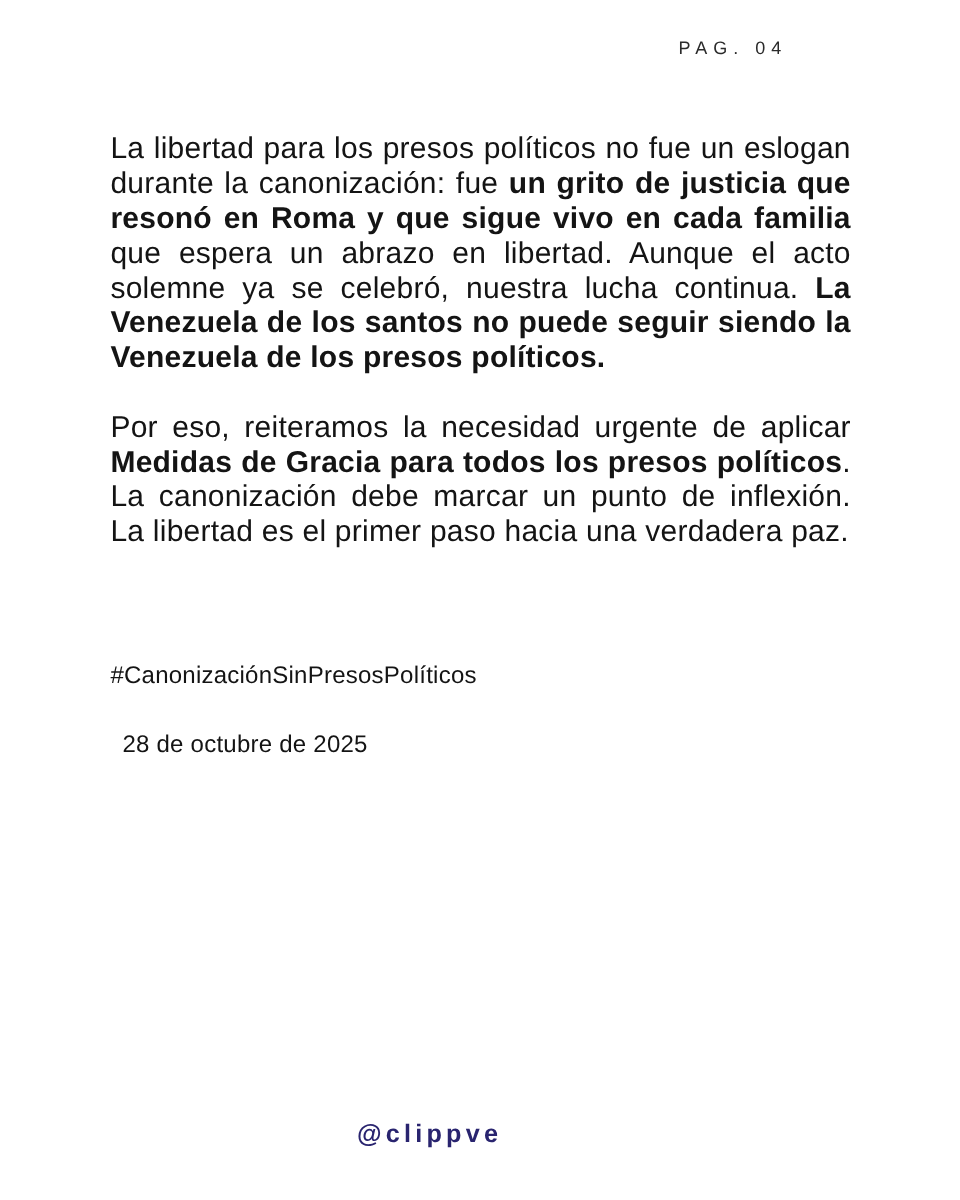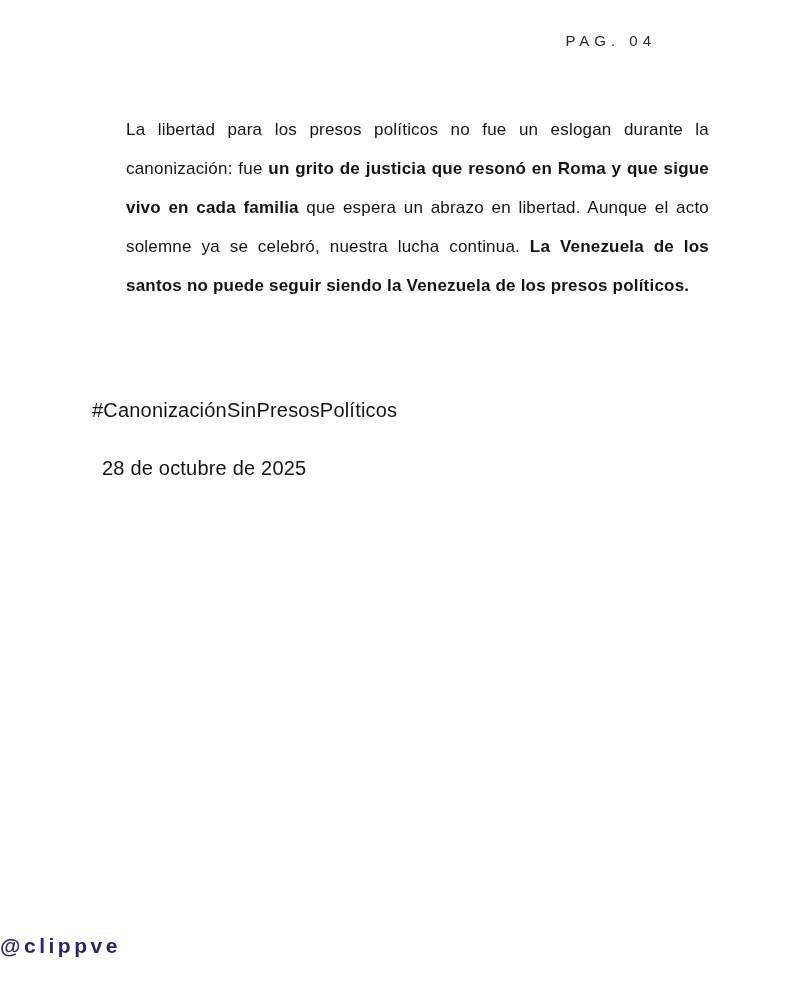--- a/index.html
+++ b/index.html
@@ -28,64 +28,64 @@
     color: #2b2b2b;
     font-weight: 400;
   }
   .content {
     position: absolute;
     top: 110px;
     left: 92px;
     width: 617px;
   }
   .para {
-    font-size: 17px;
-    line-height: 39px;
+    font-size: 25px;
+    line-height: 29px;
     text-align: justify;
     letter-spacing: 0.2px;
     margin-bottom: 29px;
     color: var(--text);
-    margin-left: 34px;
   }
   .para strong { font-weight: 700; }
   .hashtags {
     margin-top: 90px;
     font-size: 20px;
     line-height: 30px;
     letter-spacing: 0.2px;
   }
   .sign-block {
     margin-top: 28px;
     font-size: 20px;
     line-height: 30px;
     letter-spacing: 0.2px;
     margin-left: 10px;
   }
   .sign-block .signature { font-weight: 700; }
   .footer-handle {
     position: absolute;
     top: 934px; left: 0; right: 0;
-    text-align: left;
+    text-align: center;
     font-size: 21px;
     font-weight: 700;
     letter-spacing: 3.5px;
     color: var(--accent);
   }
 </style>
 </head>
 <body>
 
 <div class="page">
 
   <div class="page-label">PAG. 04</div>
 
   <div class="content">
 
     <p class="para"><span>La libertad para los presos políticos no fue un eslogan durante la canonización: fue </span><strong>un grito de justicia que resonó en Roma y que sigue vivo en cada familia</strong><span> que espera un abrazo en libertad. Aunque el acto solemne ya se celebró, nuestra lucha continua. </span><strong>La Venezuela de los santos no puede seguir siendo la Venezuela de los presos políticos.</strong></p>
 
+    <p class="para"><span>Por eso, reiteramos la necesidad urgente de aplicar </span><strong>Medidas de Gracia para todos los presos políticos</strong><span>. La canonización debe marcar un punto de inflexión. La libertad es el primer paso hacia una verdadera paz.</span></p>
 
     <div class="hashtags">
       <div>#CanonizaciónSinPresosPolíticos</div>
     </div>
 
     <div class="sign-block">
       <div class="date">28 de octubre de 2025</div>
     </div>
 
   </div>

